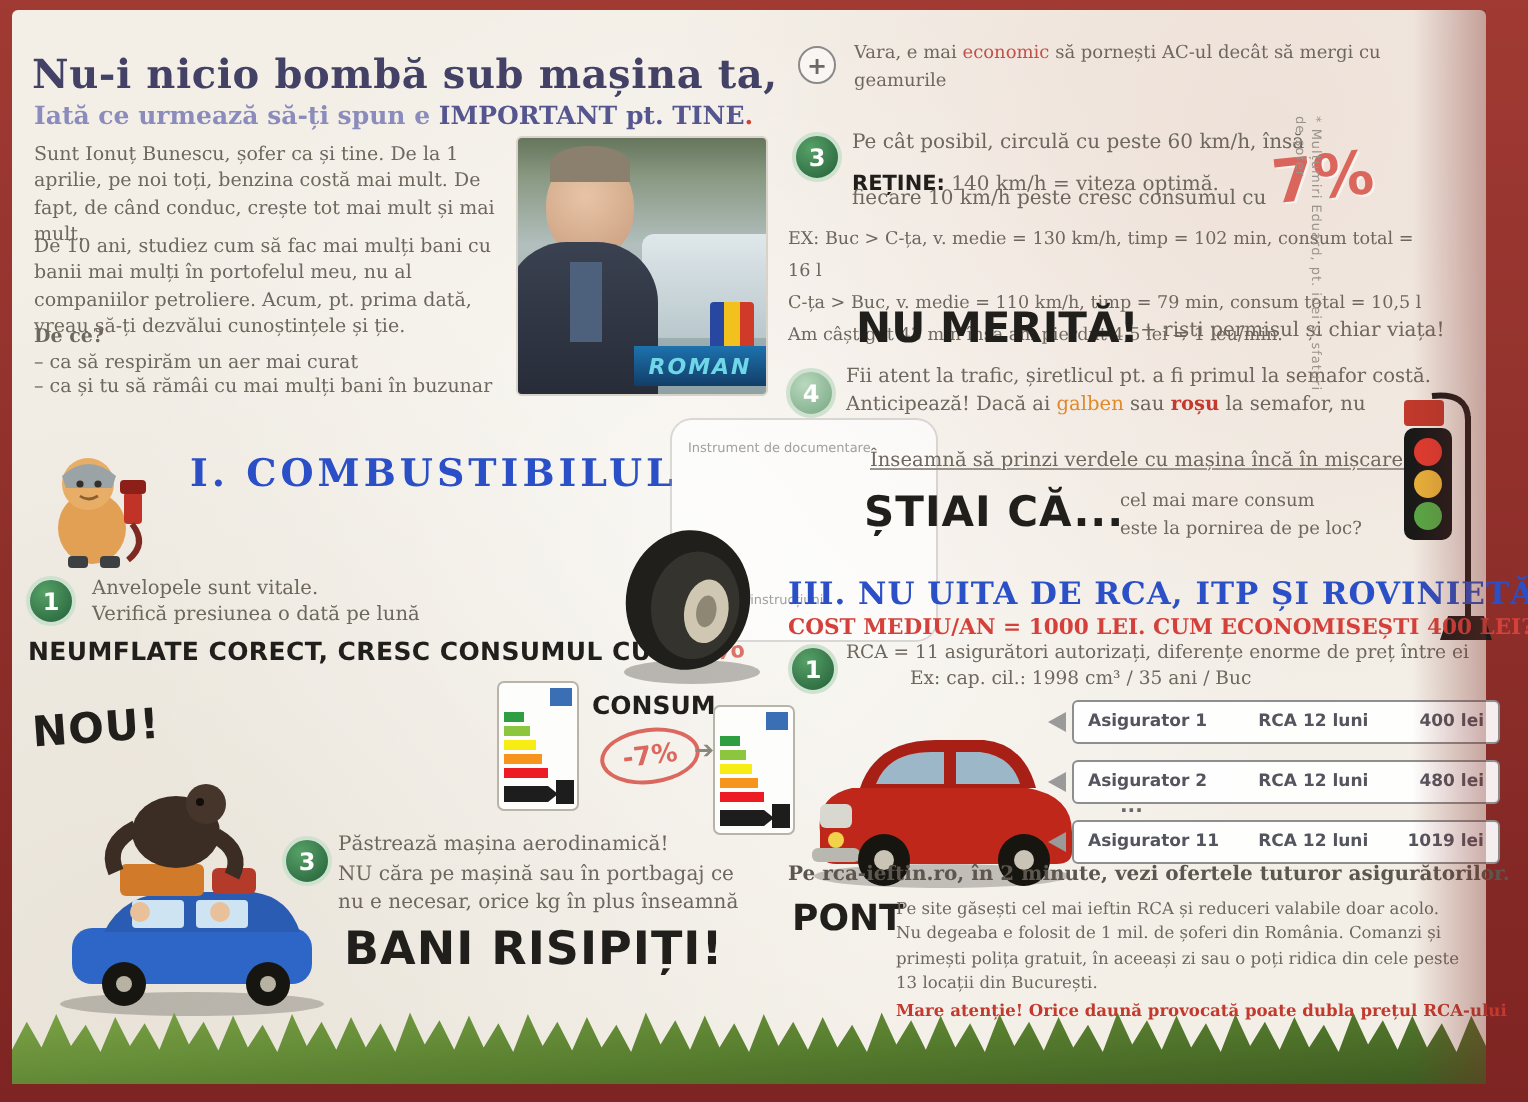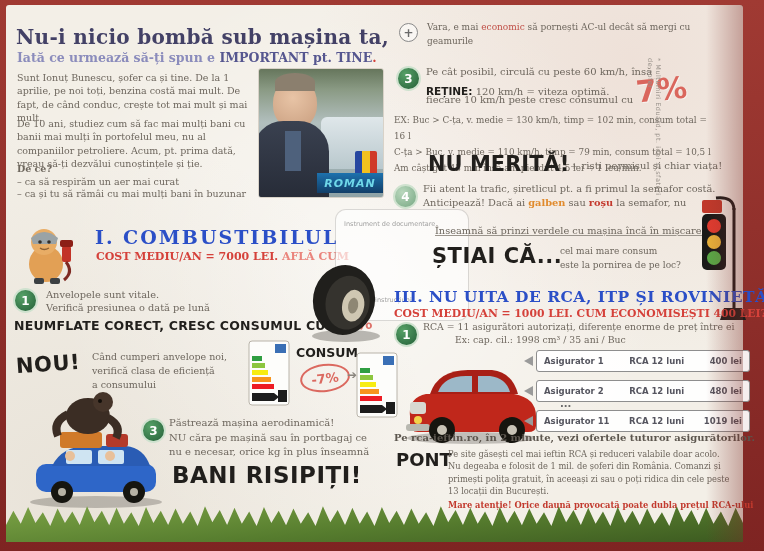--- a/index.html
+++ b/index.html
@@ -87,23 +87,20 @@
       <circle cx="33" cy="22" r="1.8" fill="#342f29"></circle>
     <path d="M24 28 Q28 31 33 28" stroke="#8a5f33" stroke-width="1.4" fill="none"></path>
     <rect x="46" y="26" width="9" height="16" rx="2" fill="#c23327"></rect>
     <path d="M50 42 Q58 52 48 60" stroke="#7e2a22" stroke-width="3" fill="none"></path>
     <rect x="44" y="20" width="13" height="7" rx="2" fill="#8c1f17"></rect>
     <rect x="18" y="58" width="10" height="6" rx="2" fill="#3c4043"></rect>
     <rect x="34" y="58" width="10" height="6" rx="2" fill="#3c4043"></rect>
   </svg>
 
   <div class="abs blue-head" style="left:95px;top:226px;font-size:19px;letter-spacing:2px;white-space:nowrap;">I. COMBUSTIBILUL</div>
-  <div class="abs" style="left:96px;top:250px;font:bold 11px 'DejaVu Serif',serif;white-space:nowrap;">
-    <span class="red-head">COST MEDIU/AN = 7000 LEI.</span><span class="red-head pink"> AFLĂ CUM</span>
-  </div>
 
   <div class="abs badge" style="left:13px;top:288px;">1</div>
   <div class="abs serif-sm fuzzy pre" style="left:46px;top:288px;font-size:9.8px;line-height:1.35;">Anvelopele sunt vitale.
 Verifică presiunea o dată pe lună</div>
   <div class="abs" style="left:14px;top:315px;white-space:nowrap;">
     <span class="poster" style="font-size:12.5px;letter-spacing:.2px;">NEUMFLATE CORECT, CRESC CONSUMUL CU</span>
     <span class="scribble" style="display:inline-block;font-size:16px;transform:rotate(-5deg);margin-left:3px;opacity:.75;">10%</span>
   </div>
 
   <div class="abs overlay-box">
@@ -115,23 +112,20 @@
     <ellipse cx="50" cy="78" rx="34" ry="6" fill="rgba(40,35,30,.3)"></ellipse>
     <g transform="rotate(10 48 42)">
       <ellipse cx="48" cy="42" rx="31" ry="35" fill="#201f1c"></ellipse>
       <ellipse cx="52" cy="44" rx="22" ry="27" fill="#35332e"></ellipse>
       <ellipse cx="58" cy="46" rx="11" ry="16" fill="#cfc7b2"></ellipse>
       <ellipse cx="58" cy="46" rx="5" ry="8" fill="#8e8774"></ellipse>
     </g>
   </svg>
 
   <div class="abs poster" style="left:16px;top:352px;font-size:21px;transform:rotate(-4deg);letter-spacing:.5px;">NOU!</div>
-  <div class="abs serif-sm fuzzy pre" style="left:92px;top:350px;font-size:9.5px;line-height:1.45;">Când cumperi anvelope noi,
-verifică clasa de eficiență
-a consumului</div>
 
   <svg class="abs" style="left:248px;top:340px;" width="42" height="66" viewBox="0 0 42 66">
     <rect x="1" y="1" width="40" height="64" rx="3" fill="#fdfdfb" stroke="#b9b4aa"></rect>
     <rect x="27" y="4" width="11" height="9" fill="#3a6fb5"></rect>
     <rect x="4" y="16" width="10" height="5" fill="#2f9e41"></rect>
       <rect x="4" y="23" width="13" height="5" fill="#8cc63f"></rect>
     <rect x="4" y="30" width="16" height="5" fill="#f7ec13"></rect>
       <rect x="4" y="37" width="19" height="5" fill="#f7941d"></rect>
     <rect x="4" y="44" width="22" height="5" fill="#ed1c24"></rect>
     <path d="M4 53 h22 l5 4 l-5 4 h-22 Z" fill="#1d1d1d"></path>
@@ -183,36 +177,36 @@
   </svg>
 
   <div class="abs plus-badge" style="left:399px;top:23px;">+</div>
   <div class="abs serif-sm fuzzy" style="left:427px;top:21px;width:300px;font-size:9px;line-height:1.5;">
     <span>Vara, e mai </span><span style="color:#c05048;">economic</span><span> să pornești AC-ul decât să mergi cu geamurile</span>
   </div>
 
   <div class="abs badge" style="left:396px;top:66px;">3</div>
   <div class="abs serif-sm fuzzy" style="left:426px;top:66px;font-size:10px;">Pe cât posibil, circulă cu peste 60 km/h, însă</div>
   <div class="abs" style="left:426px;top:80px;white-space:nowrap;">
-    <span class="poster" style="font-size:10.5px;text-align:right;">REȚINE:</span><span class="serif-sm fuzzy" style="font-size:10px;"> 120 km/h = viteza optimă.</span>
+    <span class="poster" style="font-size:10.5px;text-align:right;">REȚINE:</span><span class="serif-sm fuzzy" style="font-size:10px;"> 140 km/h = viteza optimă.</span>
   </div>
   <div class="abs serif-sm fuzzy" style="left:426px;top:94px;font-size:10px;">fiecare 10 km/h peste cresc consumul cu</div>
   <div class="abs scribble" style="left:636px;top:72px;font-size:30px;transform:rotate(-6deg);opacity:.8;text-shadow:1px 1px 0 rgba(255,255,255,.7);">7%</div>
 
   <div class="abs serif-sm fuzzy pre" style="left:394px;top:112px;width:320px;font-size:8.8px;line-height:1.82;">EX: Buc &gt; C-ța, v. medie = 130 km/h, timp = 102 min, consum total = 16 l
 C-ța &gt; Buc, v. medie = 110 km/h, timp = 79 min, consum total = 10,5 l
 Am câștigat 43 min însă am pierdut 4,5 lei = 1 leu/min.</div>
 
   <div class="abs poster" style="left:428px;top:152px;font-size:21px;">NU MERITĂ!</div>
   <div class="abs serif-sm fuzzy" style="left:570px;top:160px;font-size:10px;">+ riști permisul și chiar viața!</div>
 
   <div class="abs badge light" style="left:393px;top:184px;">4</div>
   <div class="abs serif-sm fuzzy" style="left:423px;top:183px;font-size:9.8px;">Fii atent la trafic, șiretlicul pt. a fi primul la semafor costă.</div>
   <div class="abs serif-sm fuzzy" style="left:423px;top:197px;font-size:9.8px;white-space:nowrap;">
-    <span>Anticipează! Dacă ai </span><span style="color:#e08a2c;font-weight:bold;">galben</span><span> sau </span><span style="color:#c43a2e;font-weight:bold;">roșu</span><span> la semafor, nu</span>
+    <span>Anticipează! Dacă ai </span><span style="color:#e08a2c;font-weight:normal;">galben</span><span> sau </span><span style="color:#c43a2e;font-weight:bold;">roșu</span><span> la semafor, nu</span>
   </div>
   <div class="abs serif-sm fuzzy" style="left:435px;top:225px;font-size:9.8px;text-decoration:underline;text-decoration-color:#9a948c;">Înseamnă să prinzi verdele cu mașina încă în mișcare.</div>
 
   <svg class="abs" style="left:696px;top:186px;" width="50" height="144" viewBox="0 0 50 144">
     <path d="M38 24 Q38 10 20 12" stroke="#1e1c1a" stroke-width="3" fill="none"></path>
     <line x1="38" y1="22" x2="38" y2="126" stroke="#1e1c1a" stroke-width="3"></line>
     <rect x="6" y="14" width="20" height="13" rx="2" fill="#c0392b"></rect>
     <rect x="6" y="28" width="24" height="56" rx="5" fill="#191918"></rect>
     <circle cx="18" cy="40" r="7" fill="#e03b2f"></circle>
     <circle cx="18" cy="56" r="7" fill="#e8b13a"></circle>

